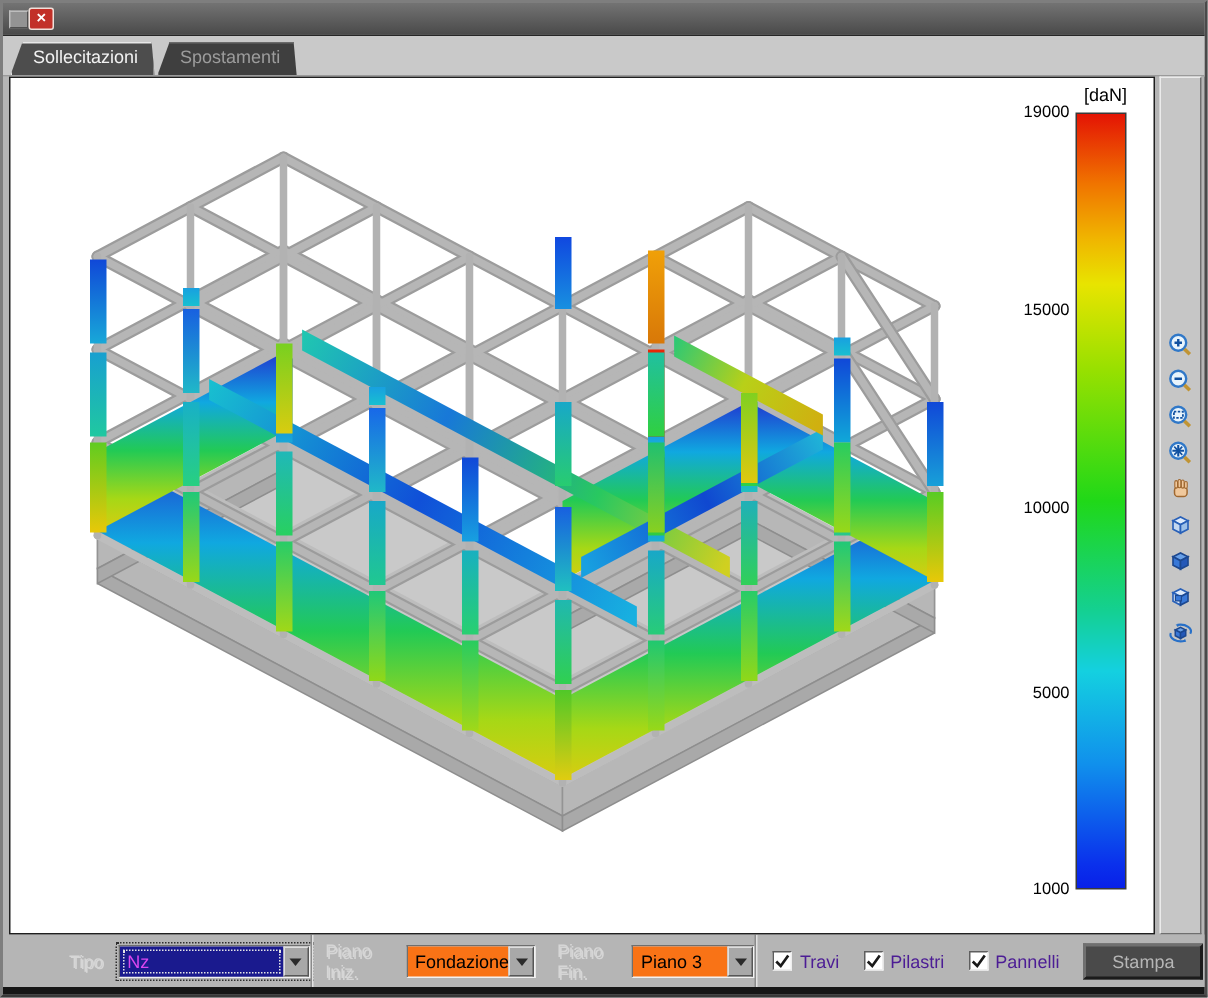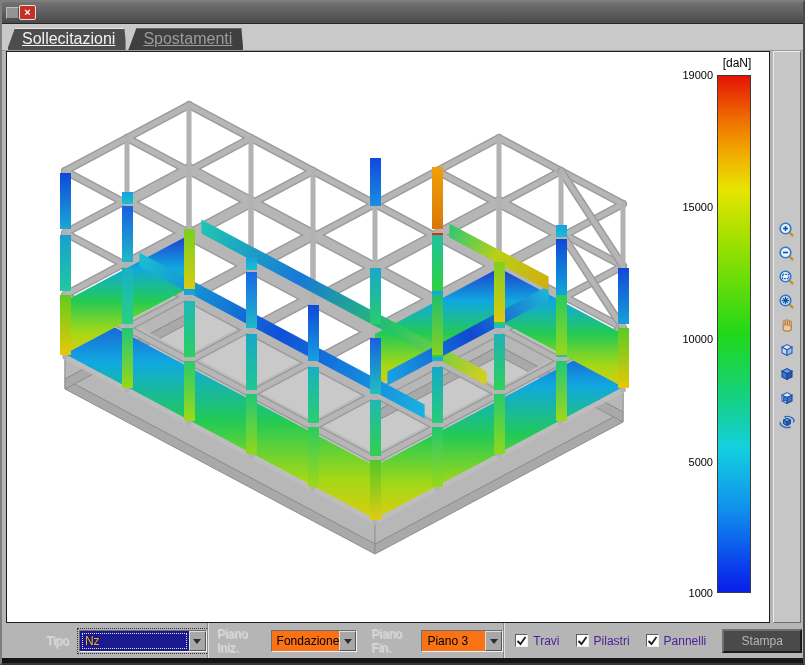--- a/index.html
+++ b/index.html
@@ -11,23 +11,23 @@
               border-bottom:1px solid #262626; display:flex; align-items:center; padding:0 4px; }
   .title-icon { width:13px; height:12px; background:#939393; border:1px solid #bdbdbd;
                 border-right-color:#4f4f4f; border-bottom-color:#4f4f4f; }
   .title-text { flex:1; text-align:center; color:#ffffff; font-weight:bold; font-size:13px;
                 text-shadow:1px 1px 0 #2a2a2a; letter-spacing:.2px; }
   .close-btn { width:17px; height:15px; background:#c23028; border:1px solid #efe0da; border-radius:2px;
                color:#ffffff; font-size:11px; font-weight:bold; line-height:13px; text-align:center; cursor:default; }
   
   .tabstrip { height:27px; background:#c9c9c9; display:flex; align-items:flex-end; padding-left:5px;
               border-bottom:1px solid #9a9a9a; }
-  .tab { height:22px; padding:0 11px 0 15px; margin-right:2px; font-size:16px; line-height:21px;
+  .tab { height:22px; padding:0 11px 0 15px; margin-right:2px; font-size:12px; line-height:21px;
          background:#3f3f3f; color:#9c9c9c; clip-path:polygon(8px 0, calc(100% - 2px) 0, 100% 100%, 0 100%);
-         box-shadow:inset 1px 1px 0 #6a6a6a;text-decoration:underline; }
+         box-shadow:inset 1px 1px 0 #6a6a6a; }
   .tab.active { background:#4d4d4d; color:#f2f2f2; box-shadow:inset 1px 1px 0 #e8e8e8, inset -1px 0 0 #8a8a8a; }
   
   .content { flex:0 0 572px; display:flex; padding:0 2px 0 4px;border-radius:17px; }
   .canvas { position:relative; width:764px; height:572px; background:#ffffff; border:1px solid #1f1f1f; overflow:hidden; }
   .canvas svg.scene { position:absolute; left:0; top:0; }
   
   .colorbar { position:absolute; left:710px; top:23px; width:34px; height:518px; border:1px solid #3a3a3a;
     background:linear-gradient(180deg,#e41404 0%,#f07400 9%,#f0b400 16%,#e8e400 22%,#98e000 33%,
       #20d818 50%,#14d090 64%,#14d0e0 72%,#1090ec 84%,#0a30ec 97%,#0820e8 100%); }
   .cb-unit { position:absolute; left:704px; top:4px; width:52px; text-align:center; font-size:12px; color:#000; }
@@ -41,21 +41,21 @@
   
   .statusbar { flex:0 0 35px; display:flex; align-items:center; background:#b5b5b5; }
   .sb-sep { width:2px; align-self:stretch; border-left:1px solid #8a8a8a; border-right:1px solid #e2e2e2; }
   .sb-group { display:flex; align-items:center; height:100%; }
   .g1 { width:206px; } .g2 { width:326px; } .g3 { flex:1; }
   .dim-label { color:#d6d6d6; font-size:12px; text-shadow:1px 1px 0 rgba(255,255,255,.45); }
   .combo { height:22px; display:flex; border:1px solid #6f6f6f; border-right-color:#f2f2f2; border-bottom-color:#f2f2f2;
            background:#fff; }
   .combo .value { flex:1; font-size:12px; padding:0 0 0 5px; display:flex; align-items:center; color:#000; background:#f97316; }
   .combo.navy { outline:1px dotted #2e2e2e; outline-offset:1px; }
-  .combo.navy .value { background:#1a1a8e; color:#eab308; box-shadow:inset 0 0 0 2px #1a1a8e; outline:1px dotted #e6e6e6; outline-offset:-3px; }
+  .combo.navy .value { background:#1a1a8e; color:#d946ef; box-shadow:inset 0 0 0 2px #1a1a8e; outline:1px dotted #e6e6e6; outline-offset:-3px; }
   .combo .arrow { width:17px; background:#a8a8a8; border:1px solid #dedede; border-right-color:#565656;
                   border-bottom-color:#565656; display:flex; align-items:center; justify-content:center; }
   .combo .arrow .tri { width:0; height:0; border:4px solid transparent; border-top:5px solid #2b2b2b; margin-top:5px; }
   .check-item { display:flex; align-items:center; margin-right:16px; }
   .checkbox { width:13px; height:13px; background:#fff; border:1px solid #5e5e5e; border-right-color:#eee;
               border-bottom-color:#eee; margin-right:5px; display:flex; align-items:center; justify-content:center; }
   .check-label { font-size:12px; color:#4c1d95; }
   .print-btn { margin-left:auto; margin-right:6px; width:80px; height:24px; background:#4a4a4a;
                border:2px outset #707070; color:#b6b6b6; font-size:12px; font-family:"Liberation Sans",sans-serif; }
   .bottom-strip { flex:1; background:#161616; }

